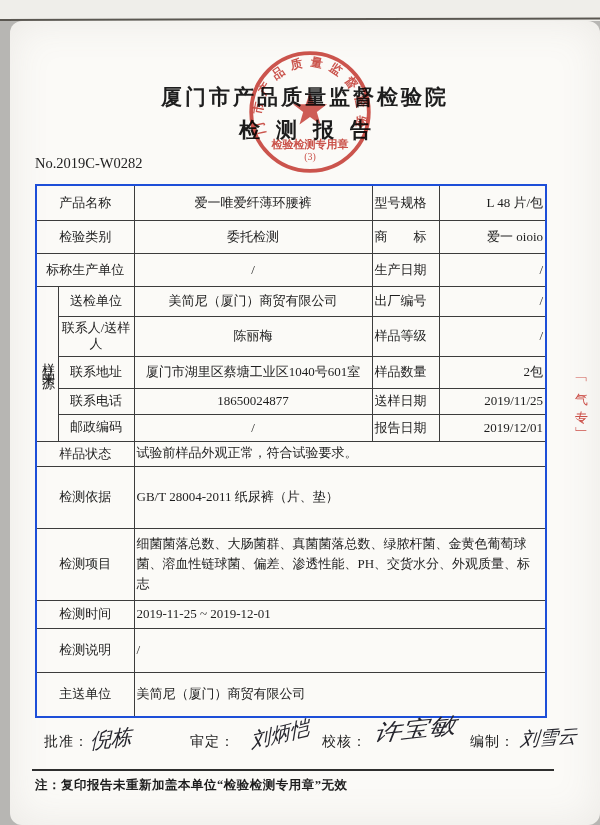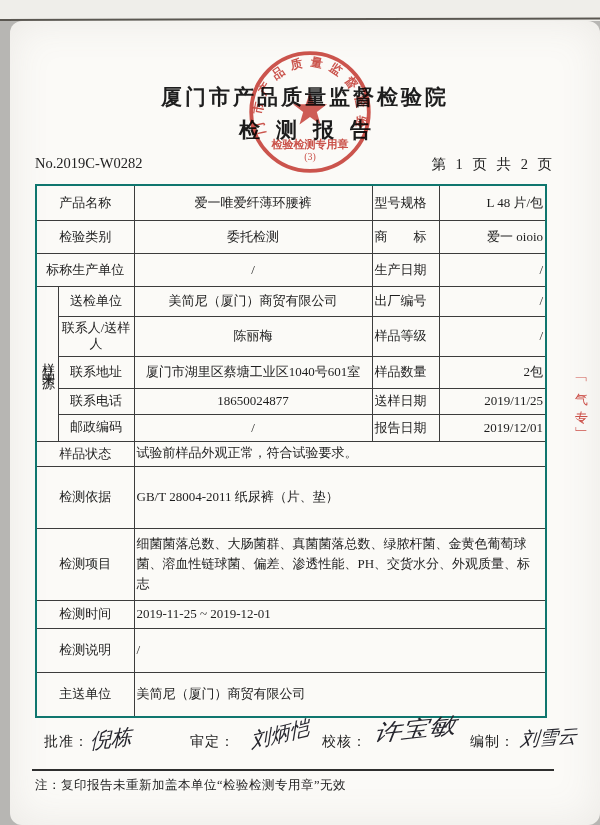--- a/index.html
+++ b/index.html
@@ -14,21 +14,21 @@
   .report-title{position:absolute;left:0;top:95px;width:100%;text-align:center;
     font-size:21px;font-weight:bold;letter-spacing:16px;text-indent:16px;color:#1b1b1b;}
   .stamp{position:absolute;left:237px;top:28px;width:126px;height:126px;
     mix-blend-mode:multiply;opacity:.92;}
   .meta-row{position:absolute;left:25px;top:134px;width:520px;display:flex;
     justify-content:space-between;font-size:14.5px;color:#222;gap:34px;}
   .page-ind{letter-spacing:3px;}
   table.rpt{position:absolute;left:25px;top:163px;width:510px;border-collapse:collapse;
     table-layout:fixed;font-size:13px;color:#1d1d1d;}
   table.rpt td{border:1px solid #3c3c3c;padding:1px 2px;overflow:hidden;}
-  table.rpt{border:2px solid #0f766e;}
+  table.rpt{border:2px solid #1d4ed8;}
   td.lbl{text-align:center;}
   td.sublbl{text-align:center;line-height:1.25;}
   td.val{text-align:center;}
   td.lbl2{text-align:left;}
   td.val2{text-align:right;}
   td.fullval{text-align:left;padding-left:7px;line-height:1.55;}
   td.vlabel{text-align:center;vertical-align:middle;}
   .vtext{writing-mode:vertical-rl;text-orientation:upright;letter-spacing:5px;
     margin:0 auto;display:inline-block;}
   tr.r1{height:35px}tr.r2{height:33px}tr.r3{height:33px}tr.r4{height:30px}
@@ -37,21 +37,21 @@
   tr.r13{height:44px}tr.r14{height:45px}
   .sig-area{position:absolute;left:12px;top:700px;width:532px;height:48px;font-size:14px;color:#1d1d1d;}
   .sig-label{position:absolute;top:12px;letter-spacing:1px;}
   .sig{position:absolute;font-family:"DejaVu Sans","Liberation Sans",sans-serif;
     font-style:italic;color:#26262e;white-space:nowrap;}
   .sig-approve{left:68px;top:4px;font-size:21px;transform:rotate(-7deg) skewX(-6deg);}
   .sig-review{left:228px;top:0px;font-size:20px;transform:rotate(-14deg) skewX(-10deg);}
   .sig-check{left:352px;top:-2px;font-size:22px;transform:rotate(-6deg) skewX(-12deg) scaleX(1.25);transform-origin:left center;}
   .sig-compile{left:498px;top:4px;font-size:19px;transform:rotate(-4deg) skewX(-8deg);}
   .foot-rule{position:absolute;left:22px;top:748px;width:522px;height:2px;background:#2f2f2f;}
-  .foot-note{position:absolute;left:25px;top:756px;font-size:12.5px;font-weight:normal;
+  .foot-note{position:absolute;left:25px;top:756px;font-size:12.5px;font-weight:bold;
     letter-spacing:.5px;color:#1d1d1d;}
   .red-fragment{position:absolute;left:562px;top:352px;color:#c4342c;font-size:13px;
     writing-mode:vertical-rl;text-orientation:upright;letter-spacing:9px;opacity:.85;
     font-family:"DejaVu Sans",sans-serif;}
 </style>
 </head>
 <body>
 
 <div class="under-page"></div>
 <div class="scan-edge"></div>
@@ -69,21 +69,20 @@
     <polygon points="60,41 64,52.5 76.2,52.7 66.5,60.1 70,71.8 60,64.8 50,71.8 53.5,60.1 43.8,52.7 56,52.5" fill="#c5332b" opacity="0.85"></polygon>
     <text font-size="11.5" fill="#c5332b" letter-spacing="6.5" opacity="0.9" font-family="Liberation Serif, serif" font-weight="bold">
       <textPath href="#arcpath" startOffset="50%" text-anchor="middle">厦门市产品质量监督检验院</textPath>
     </text>
     <text x="60" y="94" text-anchor="middle" font-size="10.5" fill="#c5332b" opacity="0.92" font-family="Liberation Serif, serif" font-weight="bold">检验检测专用章</text>
     <text x="60" y="106" text-anchor="middle" font-size="9.5" fill="#c5332b" opacity="0.92" font-family="Liberation Serif, serif">(3)</text>
   </svg>
 
   <div class="meta-row">
     <span>No.2019C-W0282</span>
-    <span class="page-ind">第 1 页 共 2 页</span>
   </div>
 
   <table class="rpt">
     <colgroup>
         <col style="width:22px">
         <col style="width:76px">
         <col style="width:238px">
         <col style="width:67px">
         <col style="width:107px">
       </colgroup>

